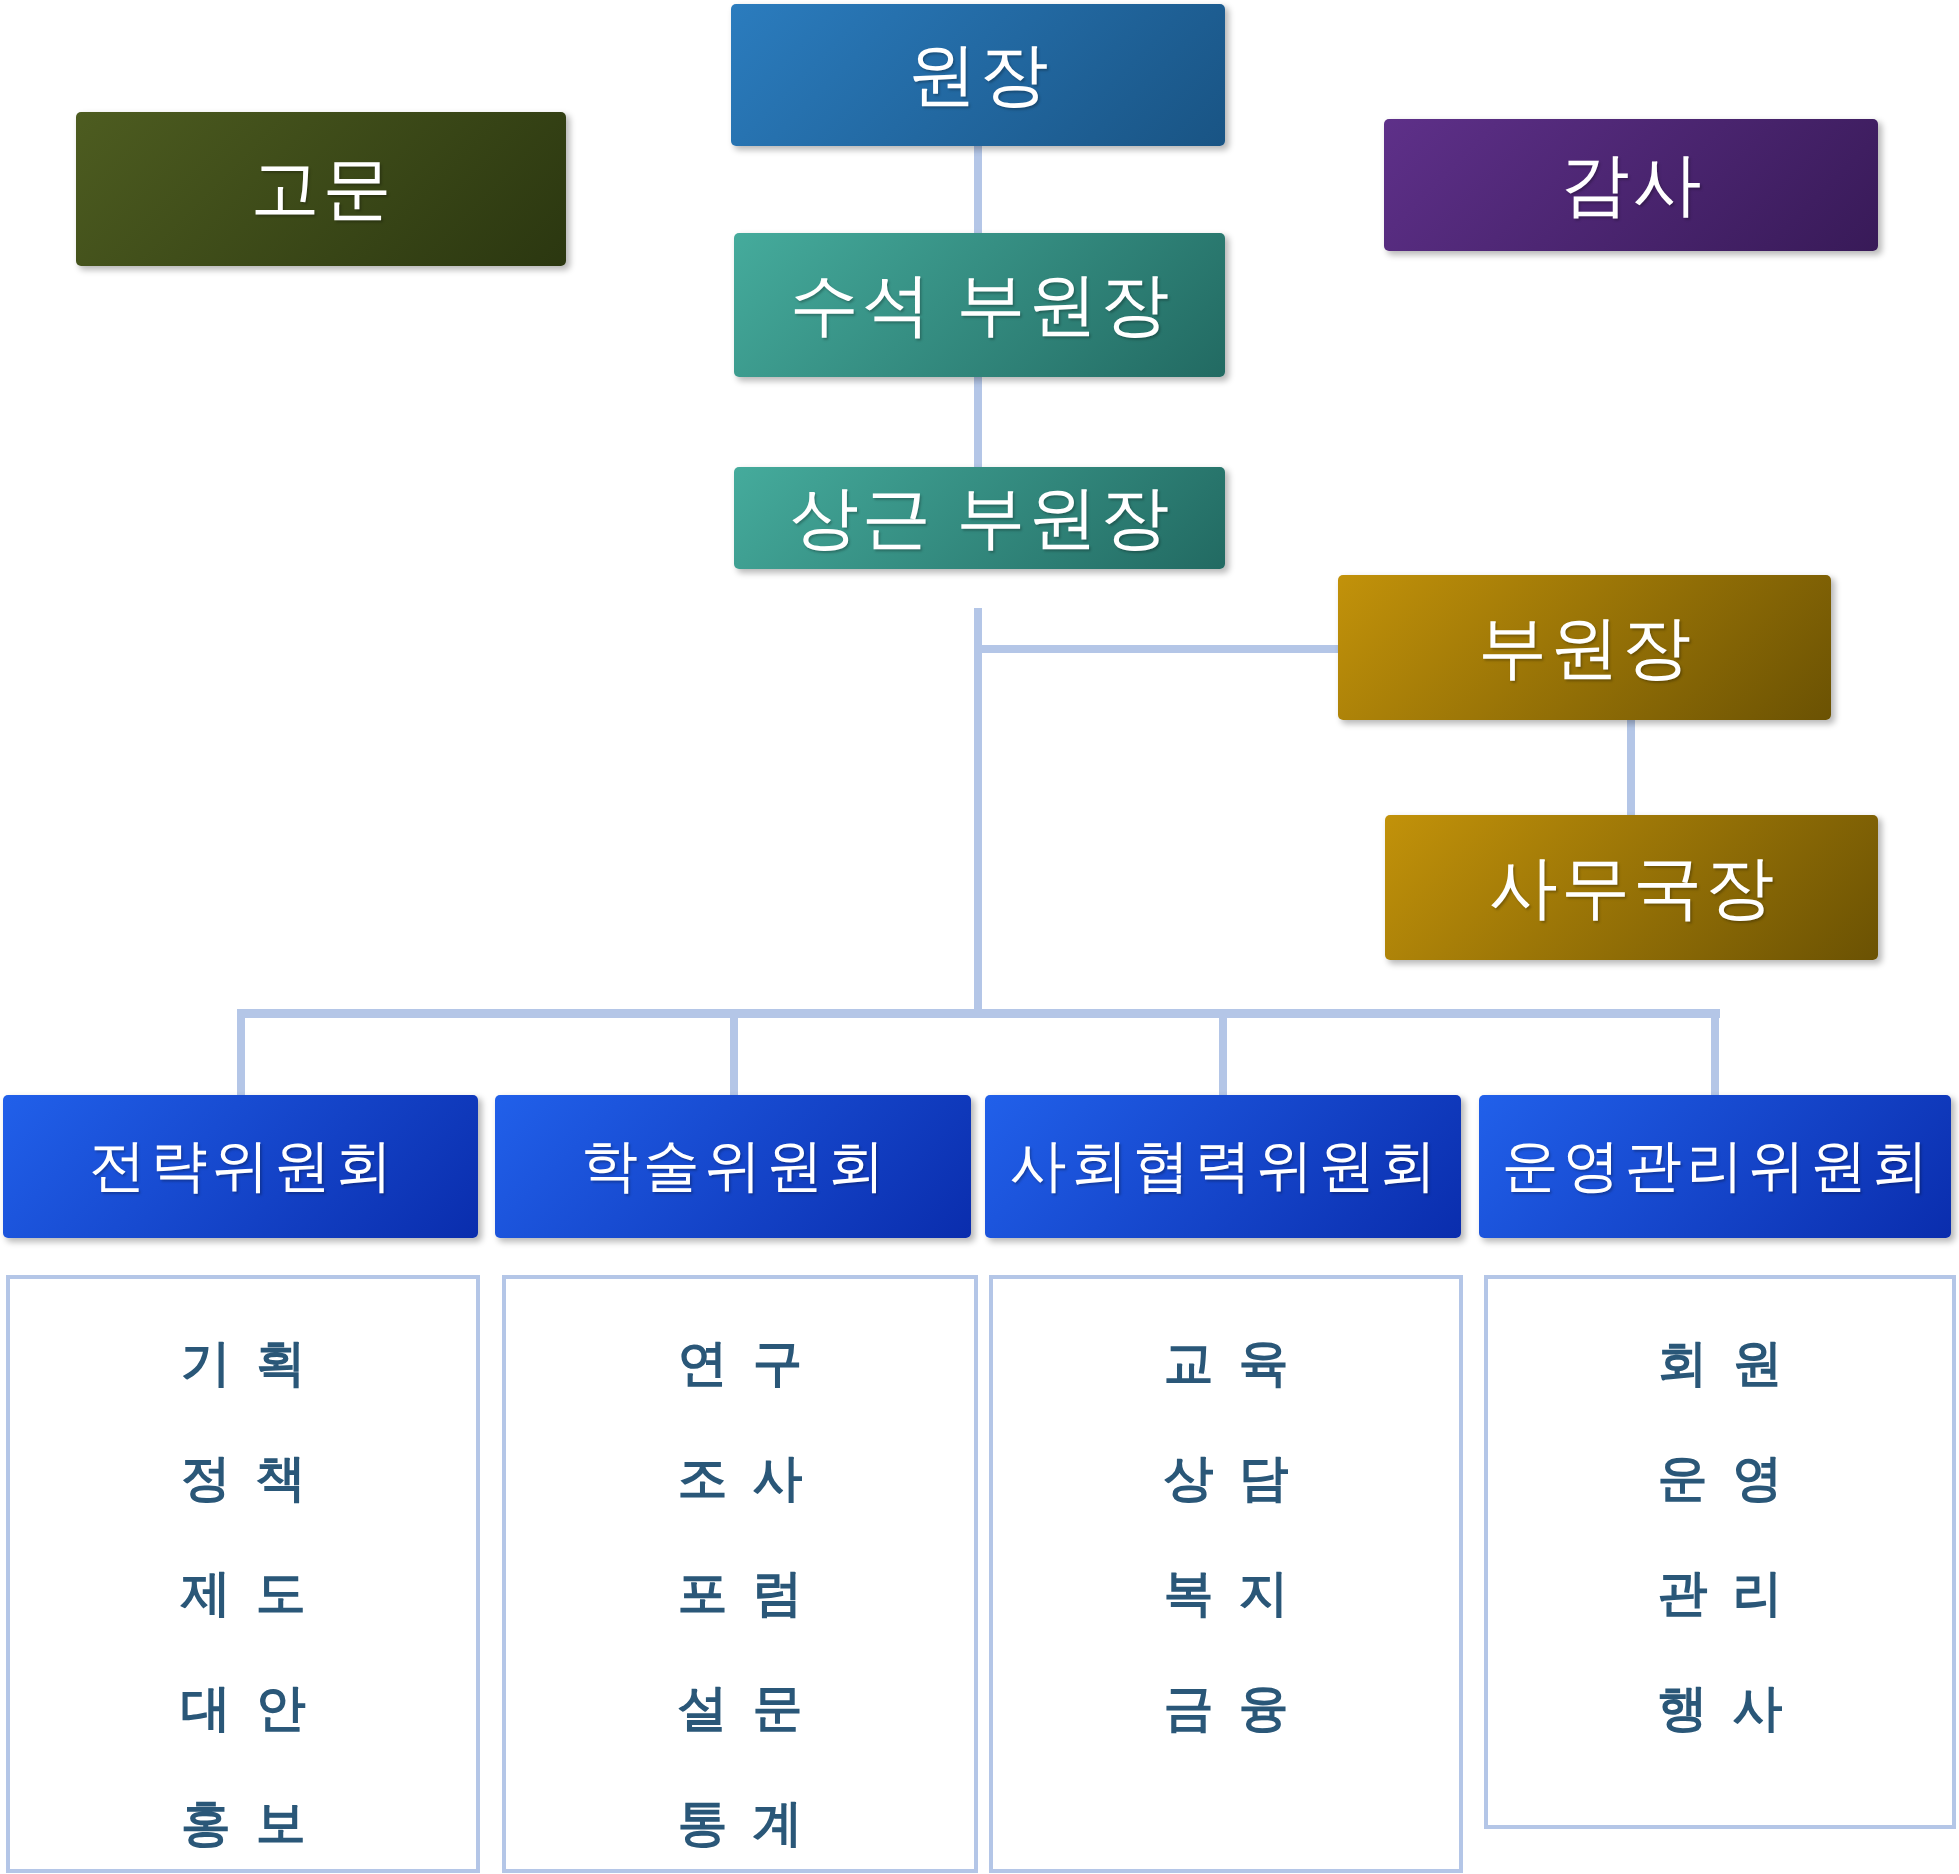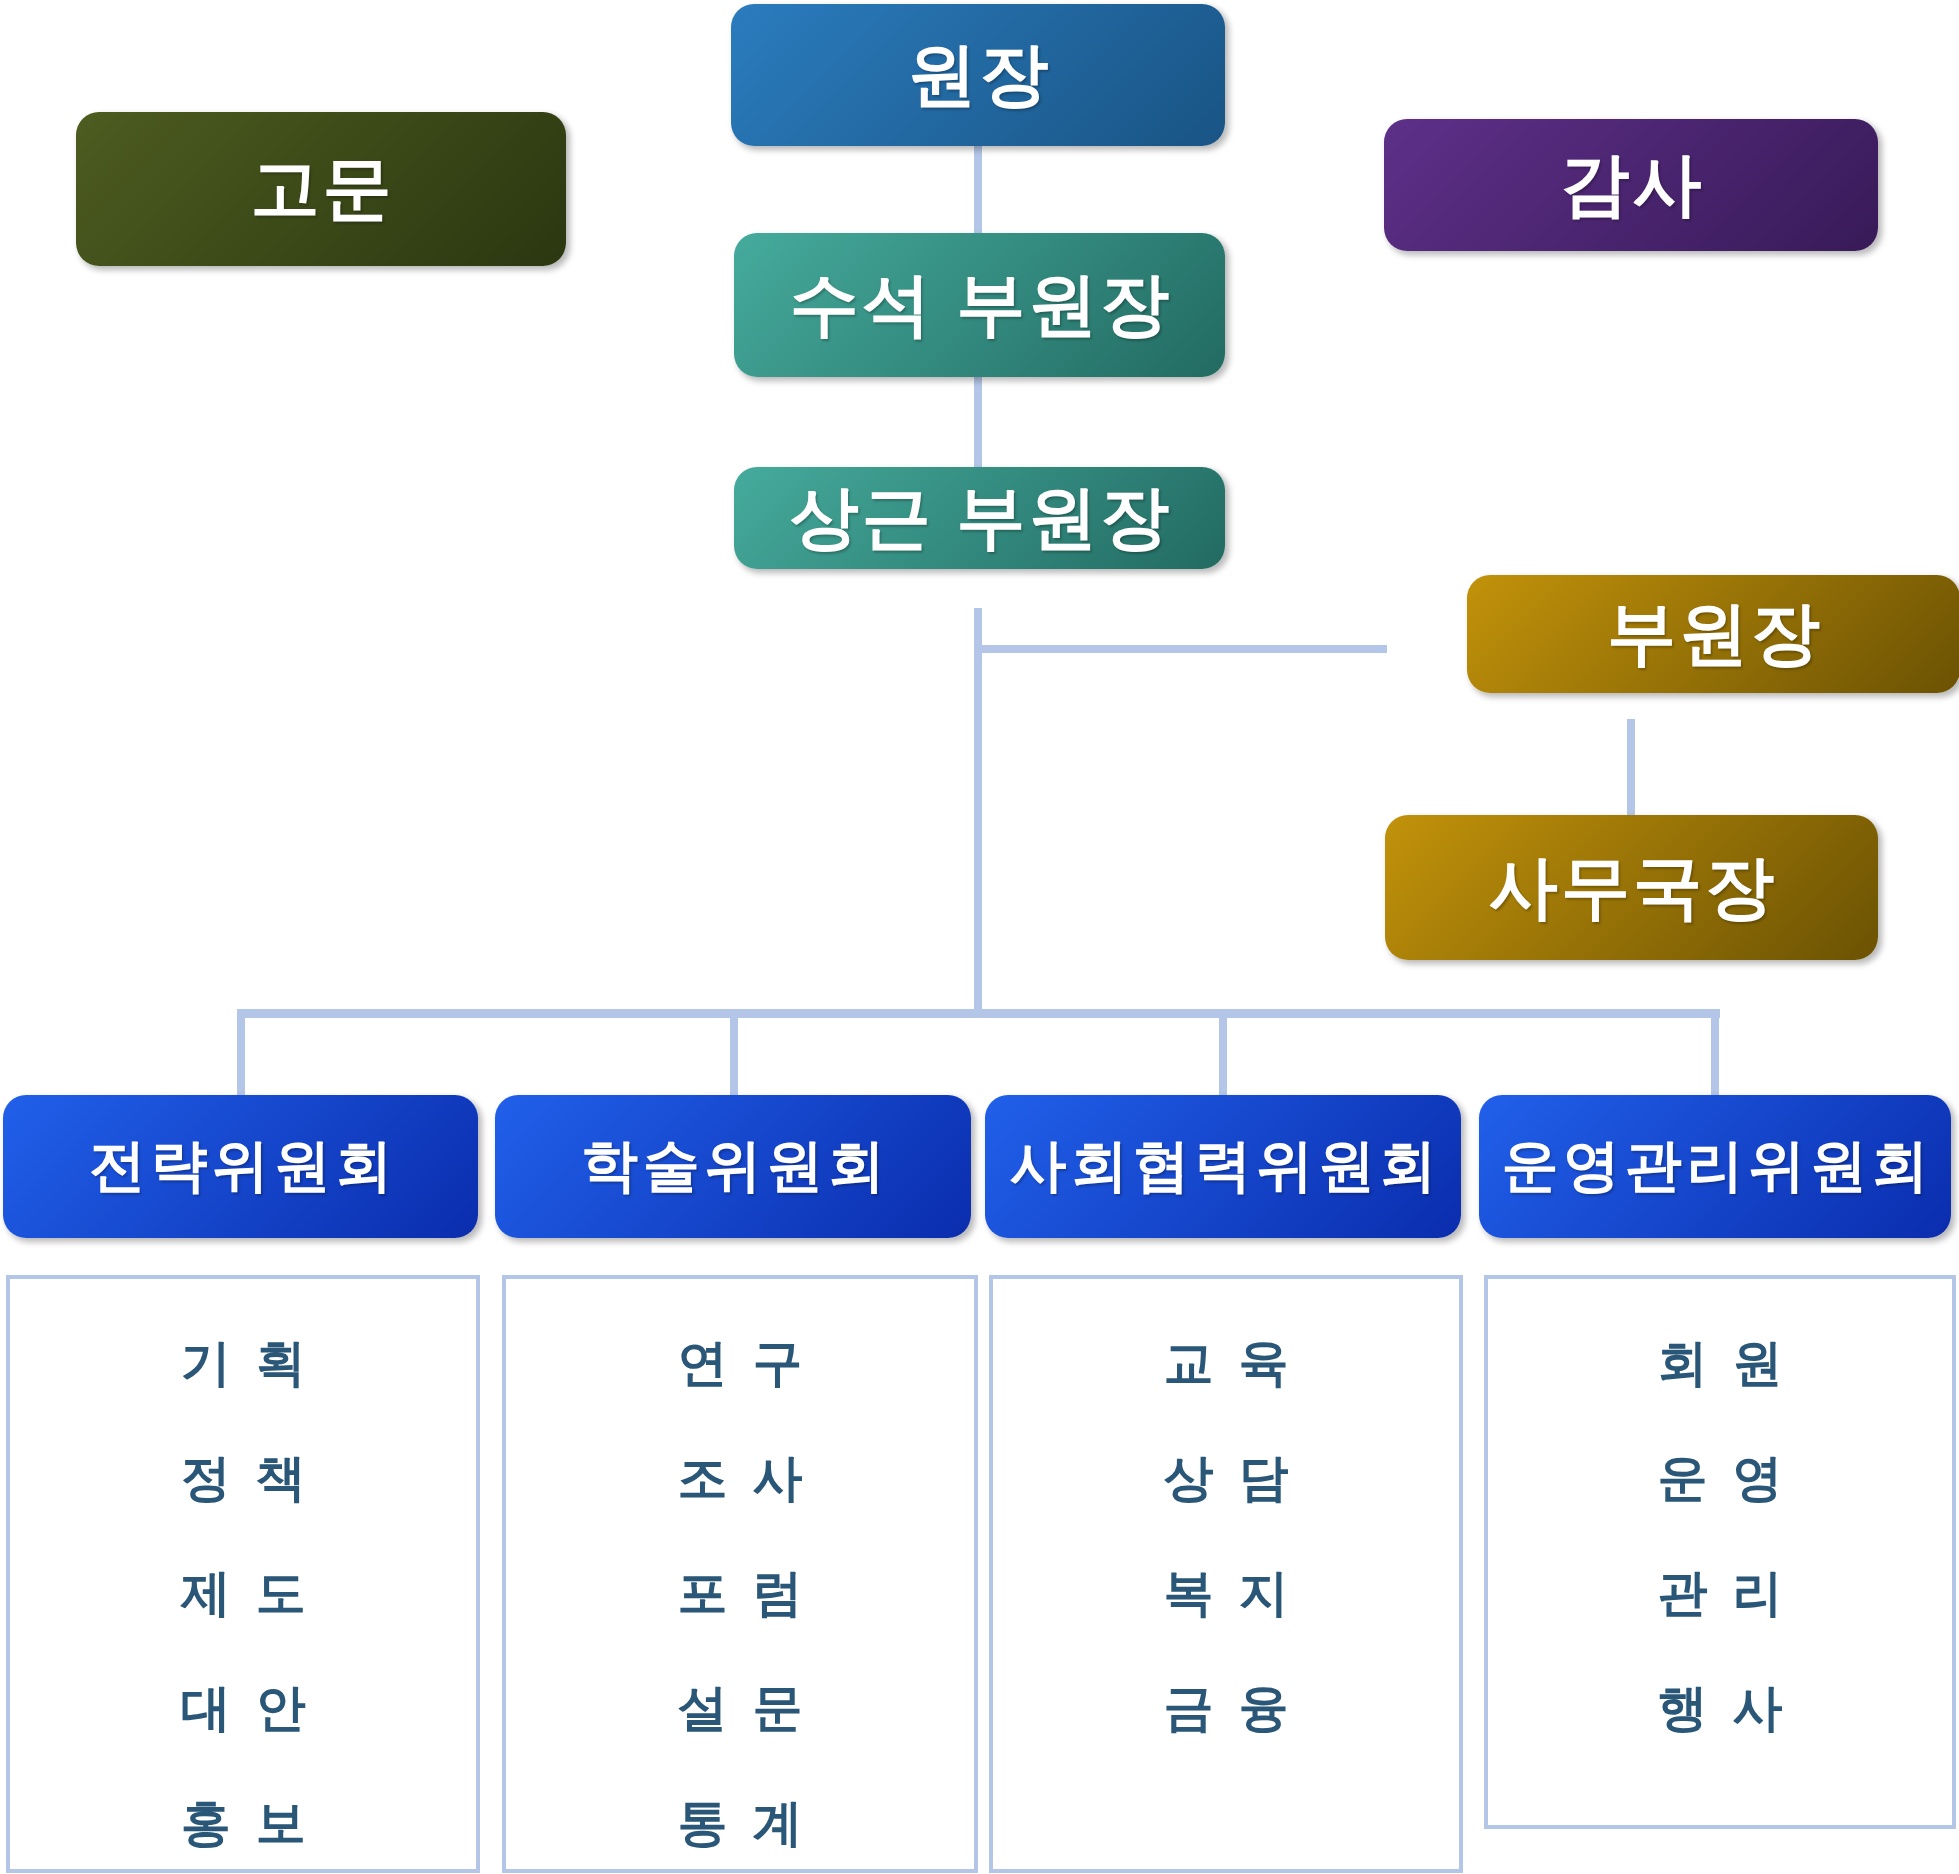--- a/index.html
+++ b/index.html
@@ -16,26 +16,26 @@
     overflow: hidden;
   }
   
   .cline {
     position: absolute;
     background: #b4c6e7;
   }
   
   .node {
     position: absolute;
-    border-radius: 23px;
+    border-radius: 5px;
     display: flex;
     align-items: center;
     justify-content: center;
     color: #ffffff;
-    font-weight: bold;
+    font-weight: normal;
     box-shadow: 3.1px 3.9px 6.3px rgba(0,0,0,0.28);
     box-sizing: border-box;
   }
   .node .lbl {
     letter-spacing: 3.1px;
     text-indent: 3.1px;
     white-space: nowrap;
     text-shadow: 1.6px 1.6px 2.4px rgba(0,0,0,0.25);
   }
   .big  { font-size: 69px; }
@@ -99,21 +99,21 @@
   </div>
 
   <div class="node big grad-teal" style="left:734px; top:233px; width:491px; height:144px;">
     <span class="lbl">수석 부원장</span>
   </div>
 
   <div class="node big grad-teal" style="left:734px; top:467px; width:491px; height:102px;">
     <span class="lbl">상근 부원장</span>
   </div>
 
-  <div class="node big grad-gold" style="left:1467px; top:575px; width:493px; height:118px;">
+  <div class="node big grad-gold" style="left:1338px; top:575px; width:493px; height:145px;">
     <span class="lbl">부원장</span>
   </div>
 
   <div class="node big grad-gold" style="left:1385px; top:815px; width:493px; height:145px;text-align:right;">
     <span class="lbl">사무국장</span>
   </div>
 
   <div class="node hdr grad-cblue" style="left:3.1px; top:1095px; width:475px; height:143px;">
     <span class="lbl">전략위원회</span>
   </div>

